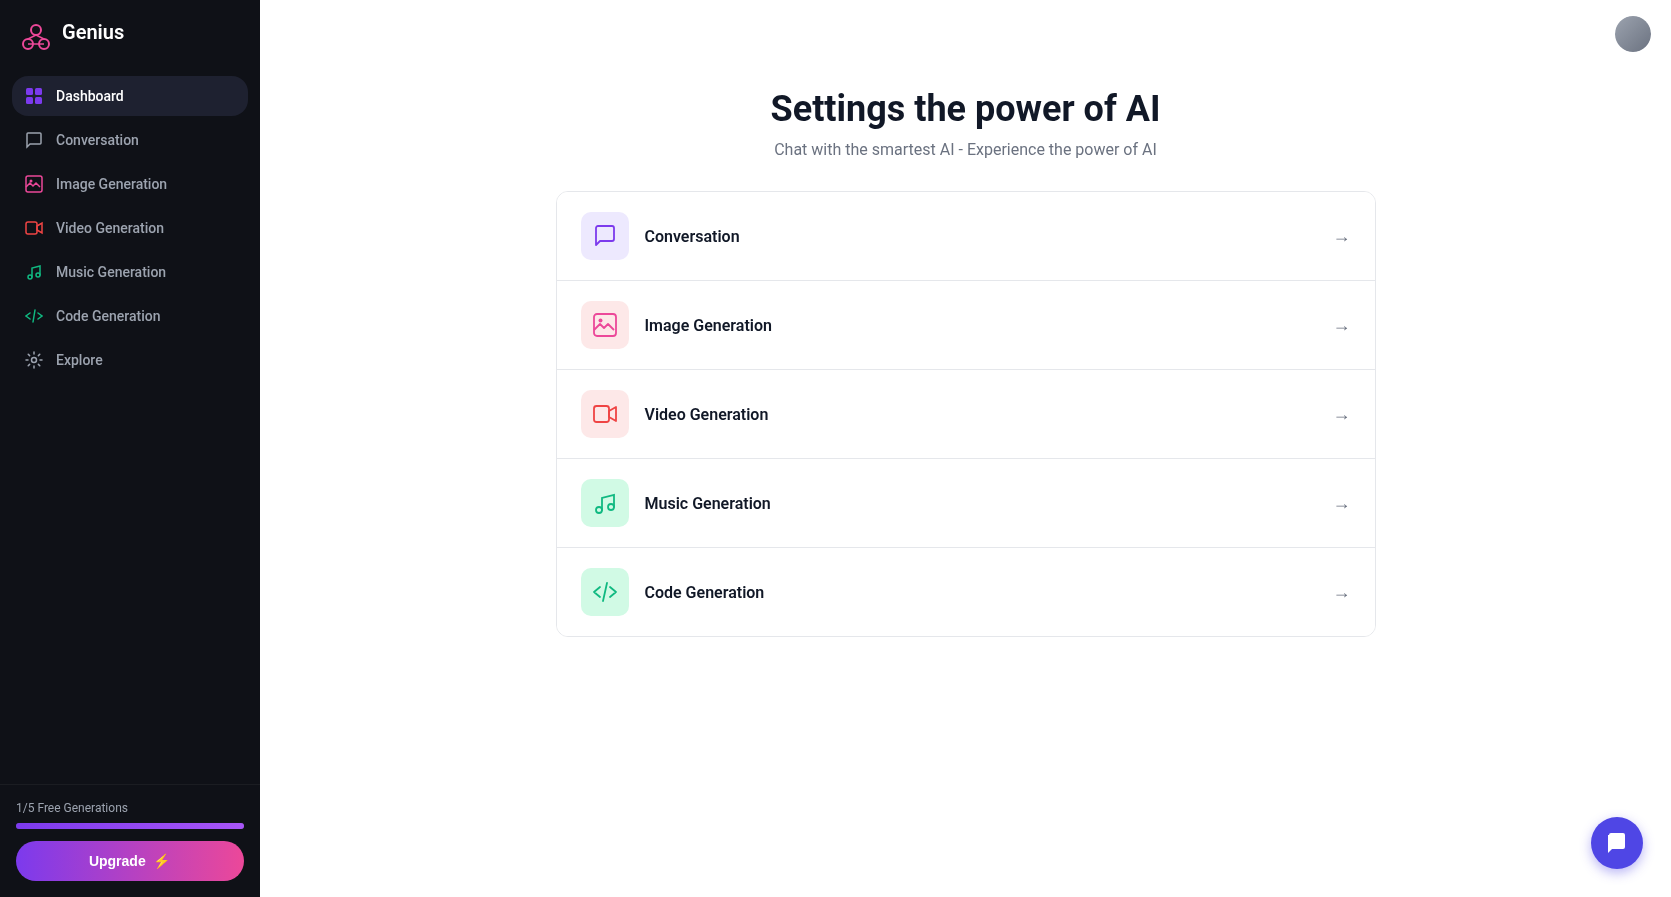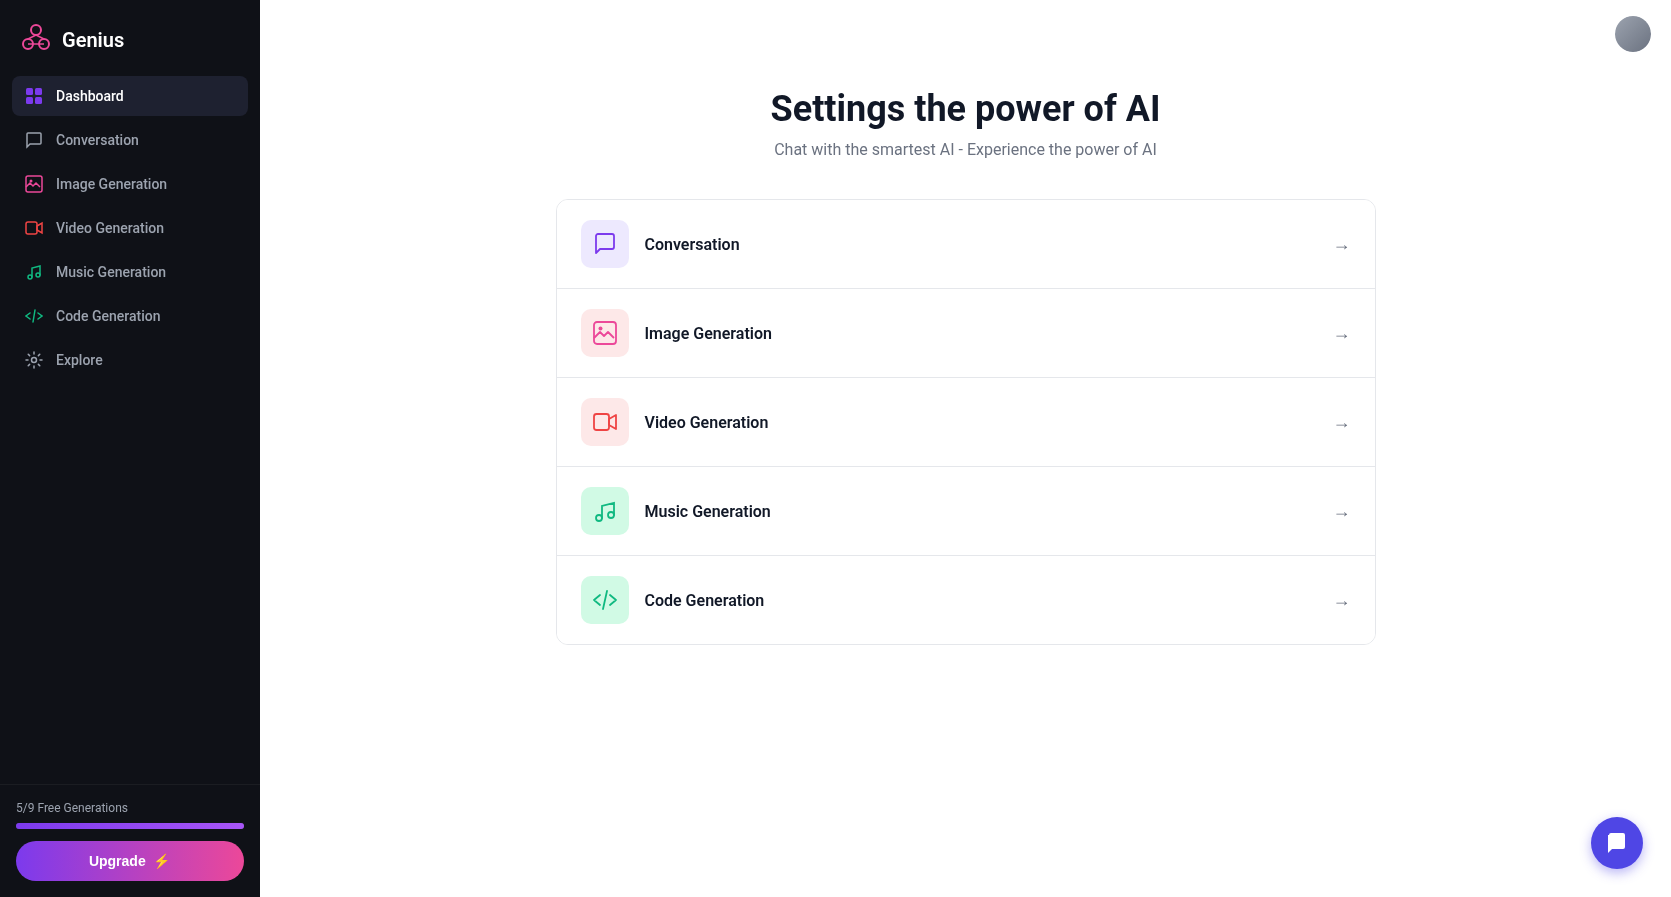--- a/index.html
+++ b/index.html
@@ -16,21 +16,21 @@
       width: 260px;
       min-width: 260px;
       background: #0f1117;
       display: flex;
       flex-direction: column;
       padding: 0;
       height: 100vh;
     }
     .sidebar-logo {
       display: flex;
-      align-items: flex-end;
+      align-items: flex-start;
       gap: 10px;
       padding: 20px 20px 24px 20px;
     }
     .logo-icon {
       width: 32px;
       height: 32px;
     }
     .logo-text {
       color: #ffffff;
       font-size: 20px;
@@ -41,21 +41,21 @@
       padding: 0 12px;
       display: flex;
       flex-direction: column;
       gap: 4px;
     }
     .nav-item {
       display: flex;
       align-items: center;
       gap: 12px;
       padding: 10px 12px;
-      border-radius: 8px;
+      border-radius: 16px;
       cursor: pointer;
       color: #9ca3af;
       font-size: 14px;
       font-weight: 500;
       transition: background 0.15s;
     }
     .nav-item.active {
       background: #1e2130;
       color: #ffffff;
     }
@@ -141,21 +141,21 @@
       text-align: center;
       font-size: 36px;
       font-weight: 700;
       color: #111827;
       margin-bottom: 10px;
     }
     .page-subtitle {
       text-align: center;
       font-size: 16px;
       color: #6b7280;
-      margin-bottom: 40px;
+      margin-bottom: 32px;
     }
     .feature-list {
       display: flex;
       flex-direction: column;
       gap: 0;
       border: 1px solid #e5e7eb;
       border-radius: 12px;
       overflow: hidden;
     }
     .feature-item {
@@ -305,21 +305,21 @@
         <svg width="18" height="18" viewBox="0 0 18 18" fill="none">
           <circle cx="9" cy="9" r="2.5" stroke="#9ca3af" stroke-width="1.5" fill="none"></circle>
           <path d="M9 1v2M9 15v2M1 9h2M15 9h2M3.22 3.22l1.41 1.41M13.37 13.37l1.41 1.41M3.22 14.78l1.41-1.41M13.37 4.63l1.41-1.41" stroke="#9ca3af" stroke-width="1.5" stroke-linecap="round"></path>
         </svg>
       </span>
       <span>Explore</span>
     </div>
   </nav>
 
   <div class="sidebar-bottom">
-    <div class="free-gen-text">5/9 Free Generations</div>
+    <div class="free-gen-text">1/5 Free Generations</div>
     <div class="progress-bar-bg">
       <div class="progress-bar-fill" style="width: 100%"></div>
     </div>
     <button class="upgrade-btn">
       <span>Upgrade</span>
       <span>⚡</span>
     </button>
   </div>
 </div>
 

